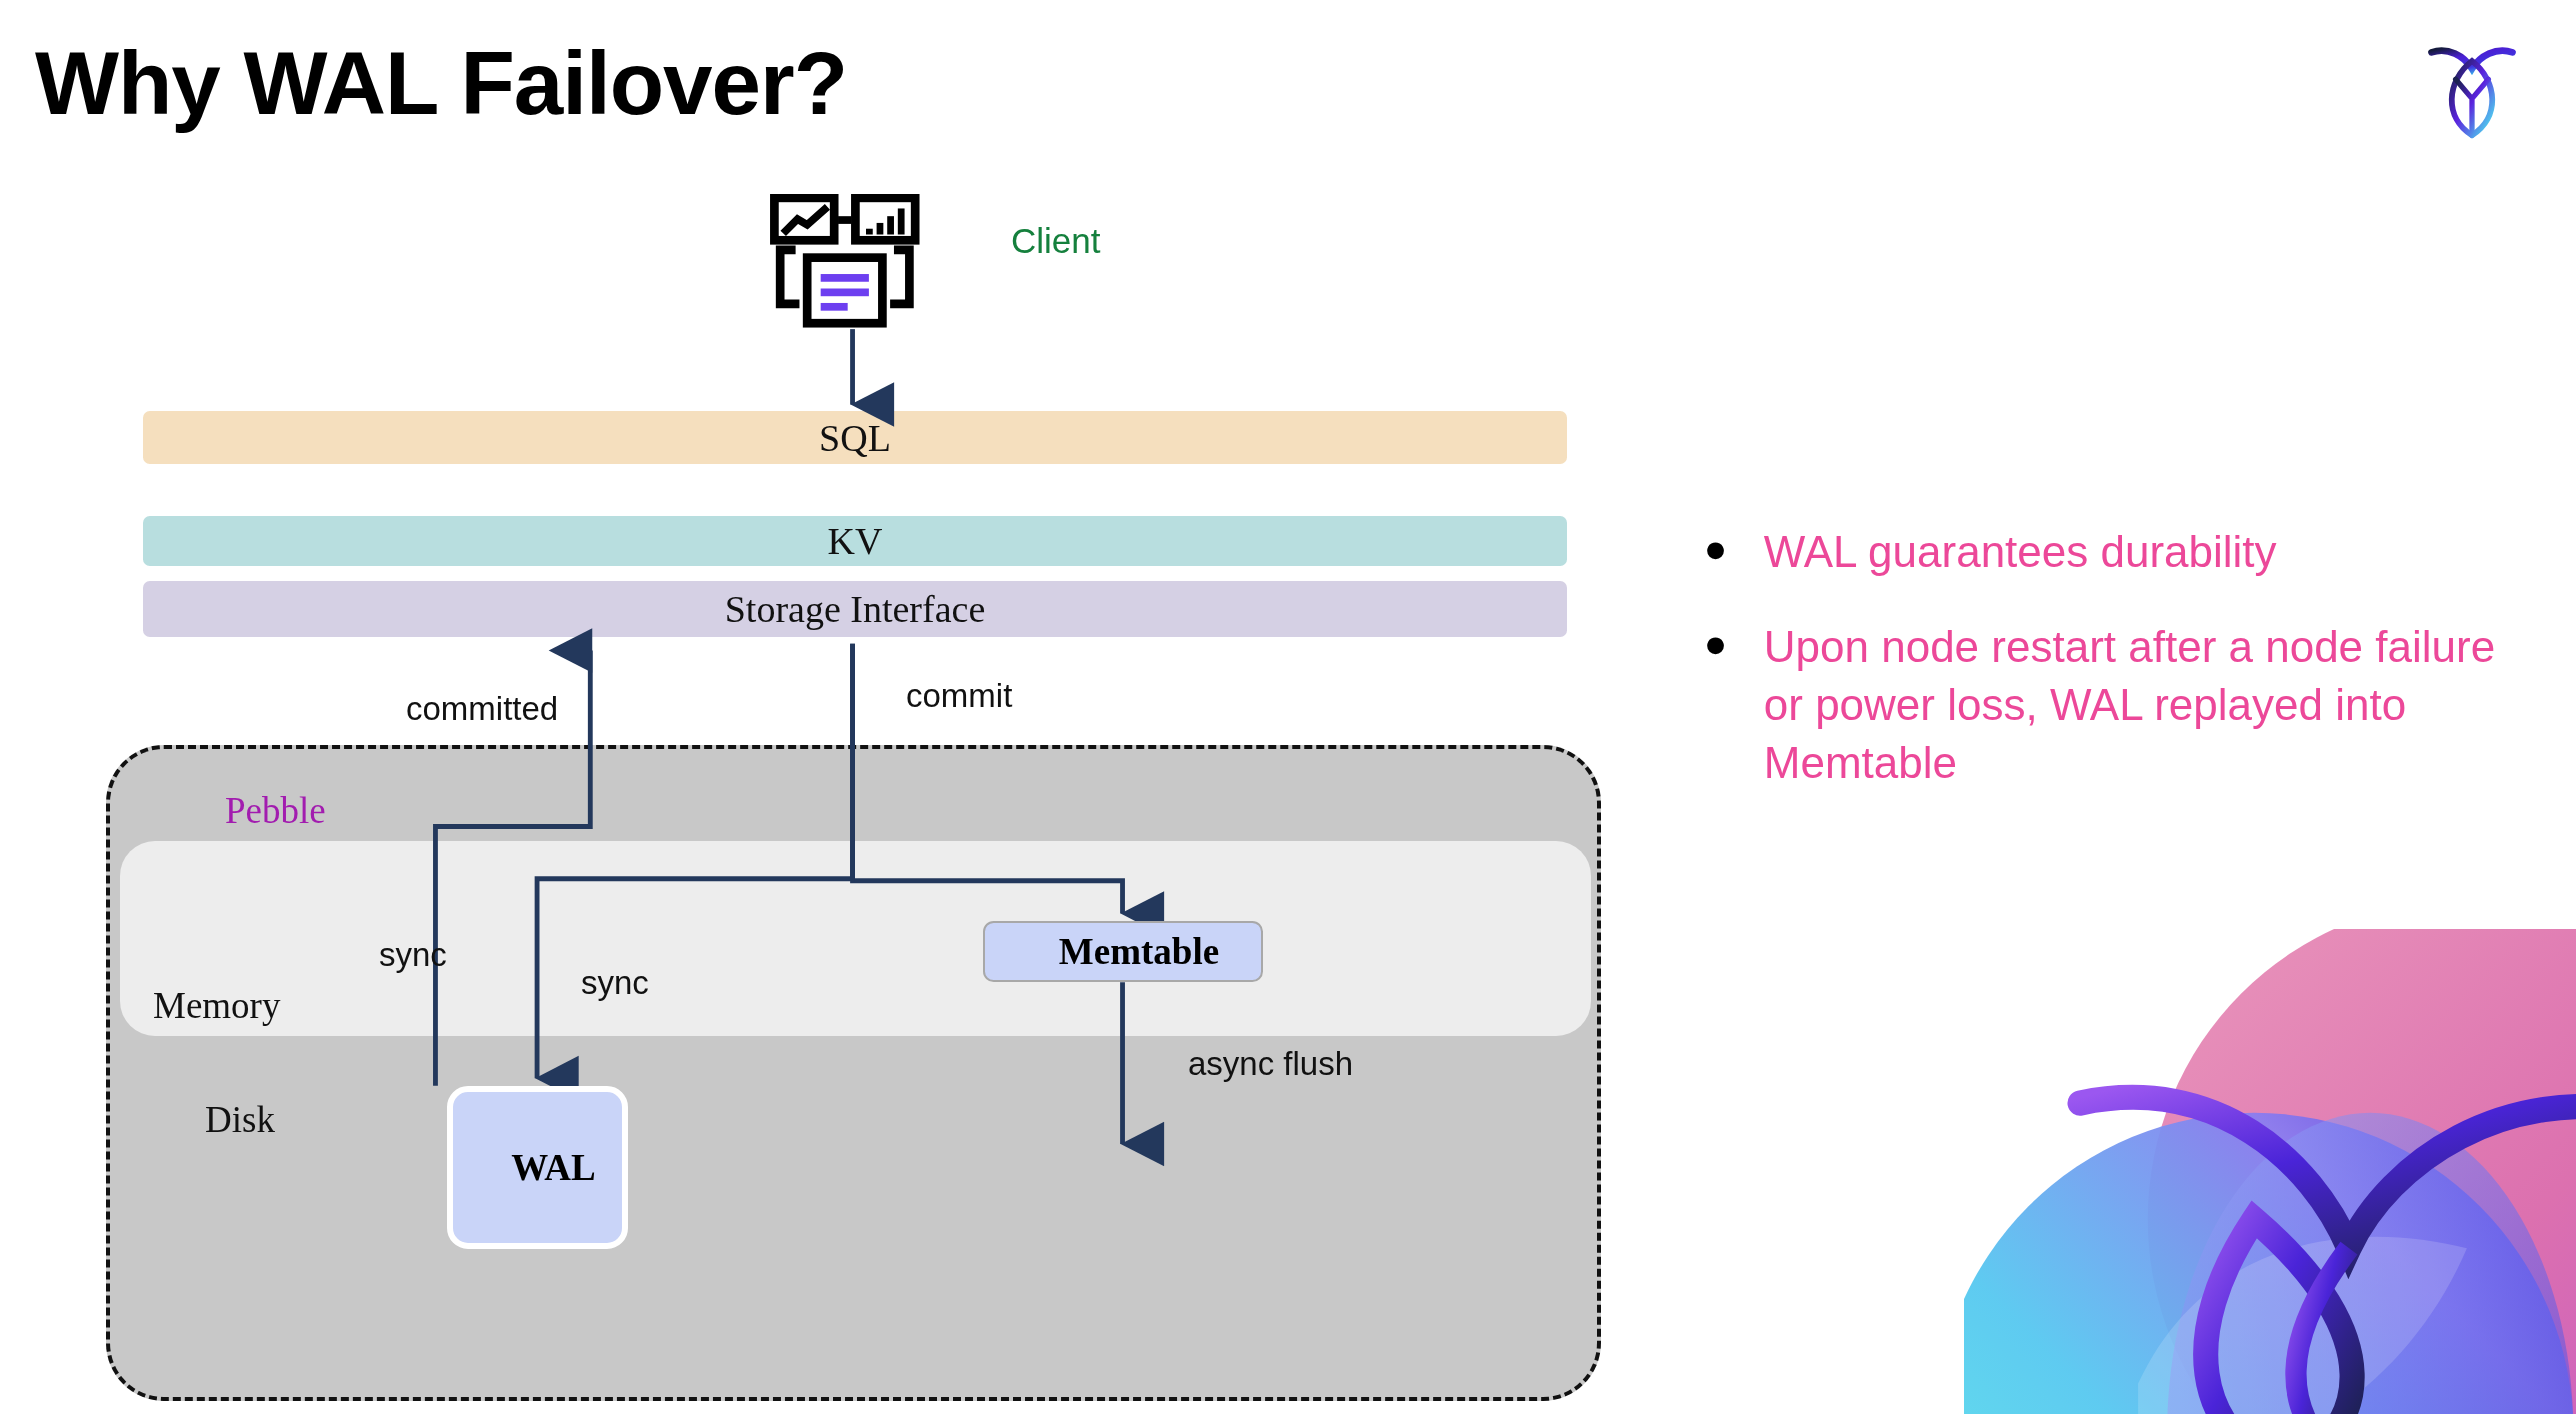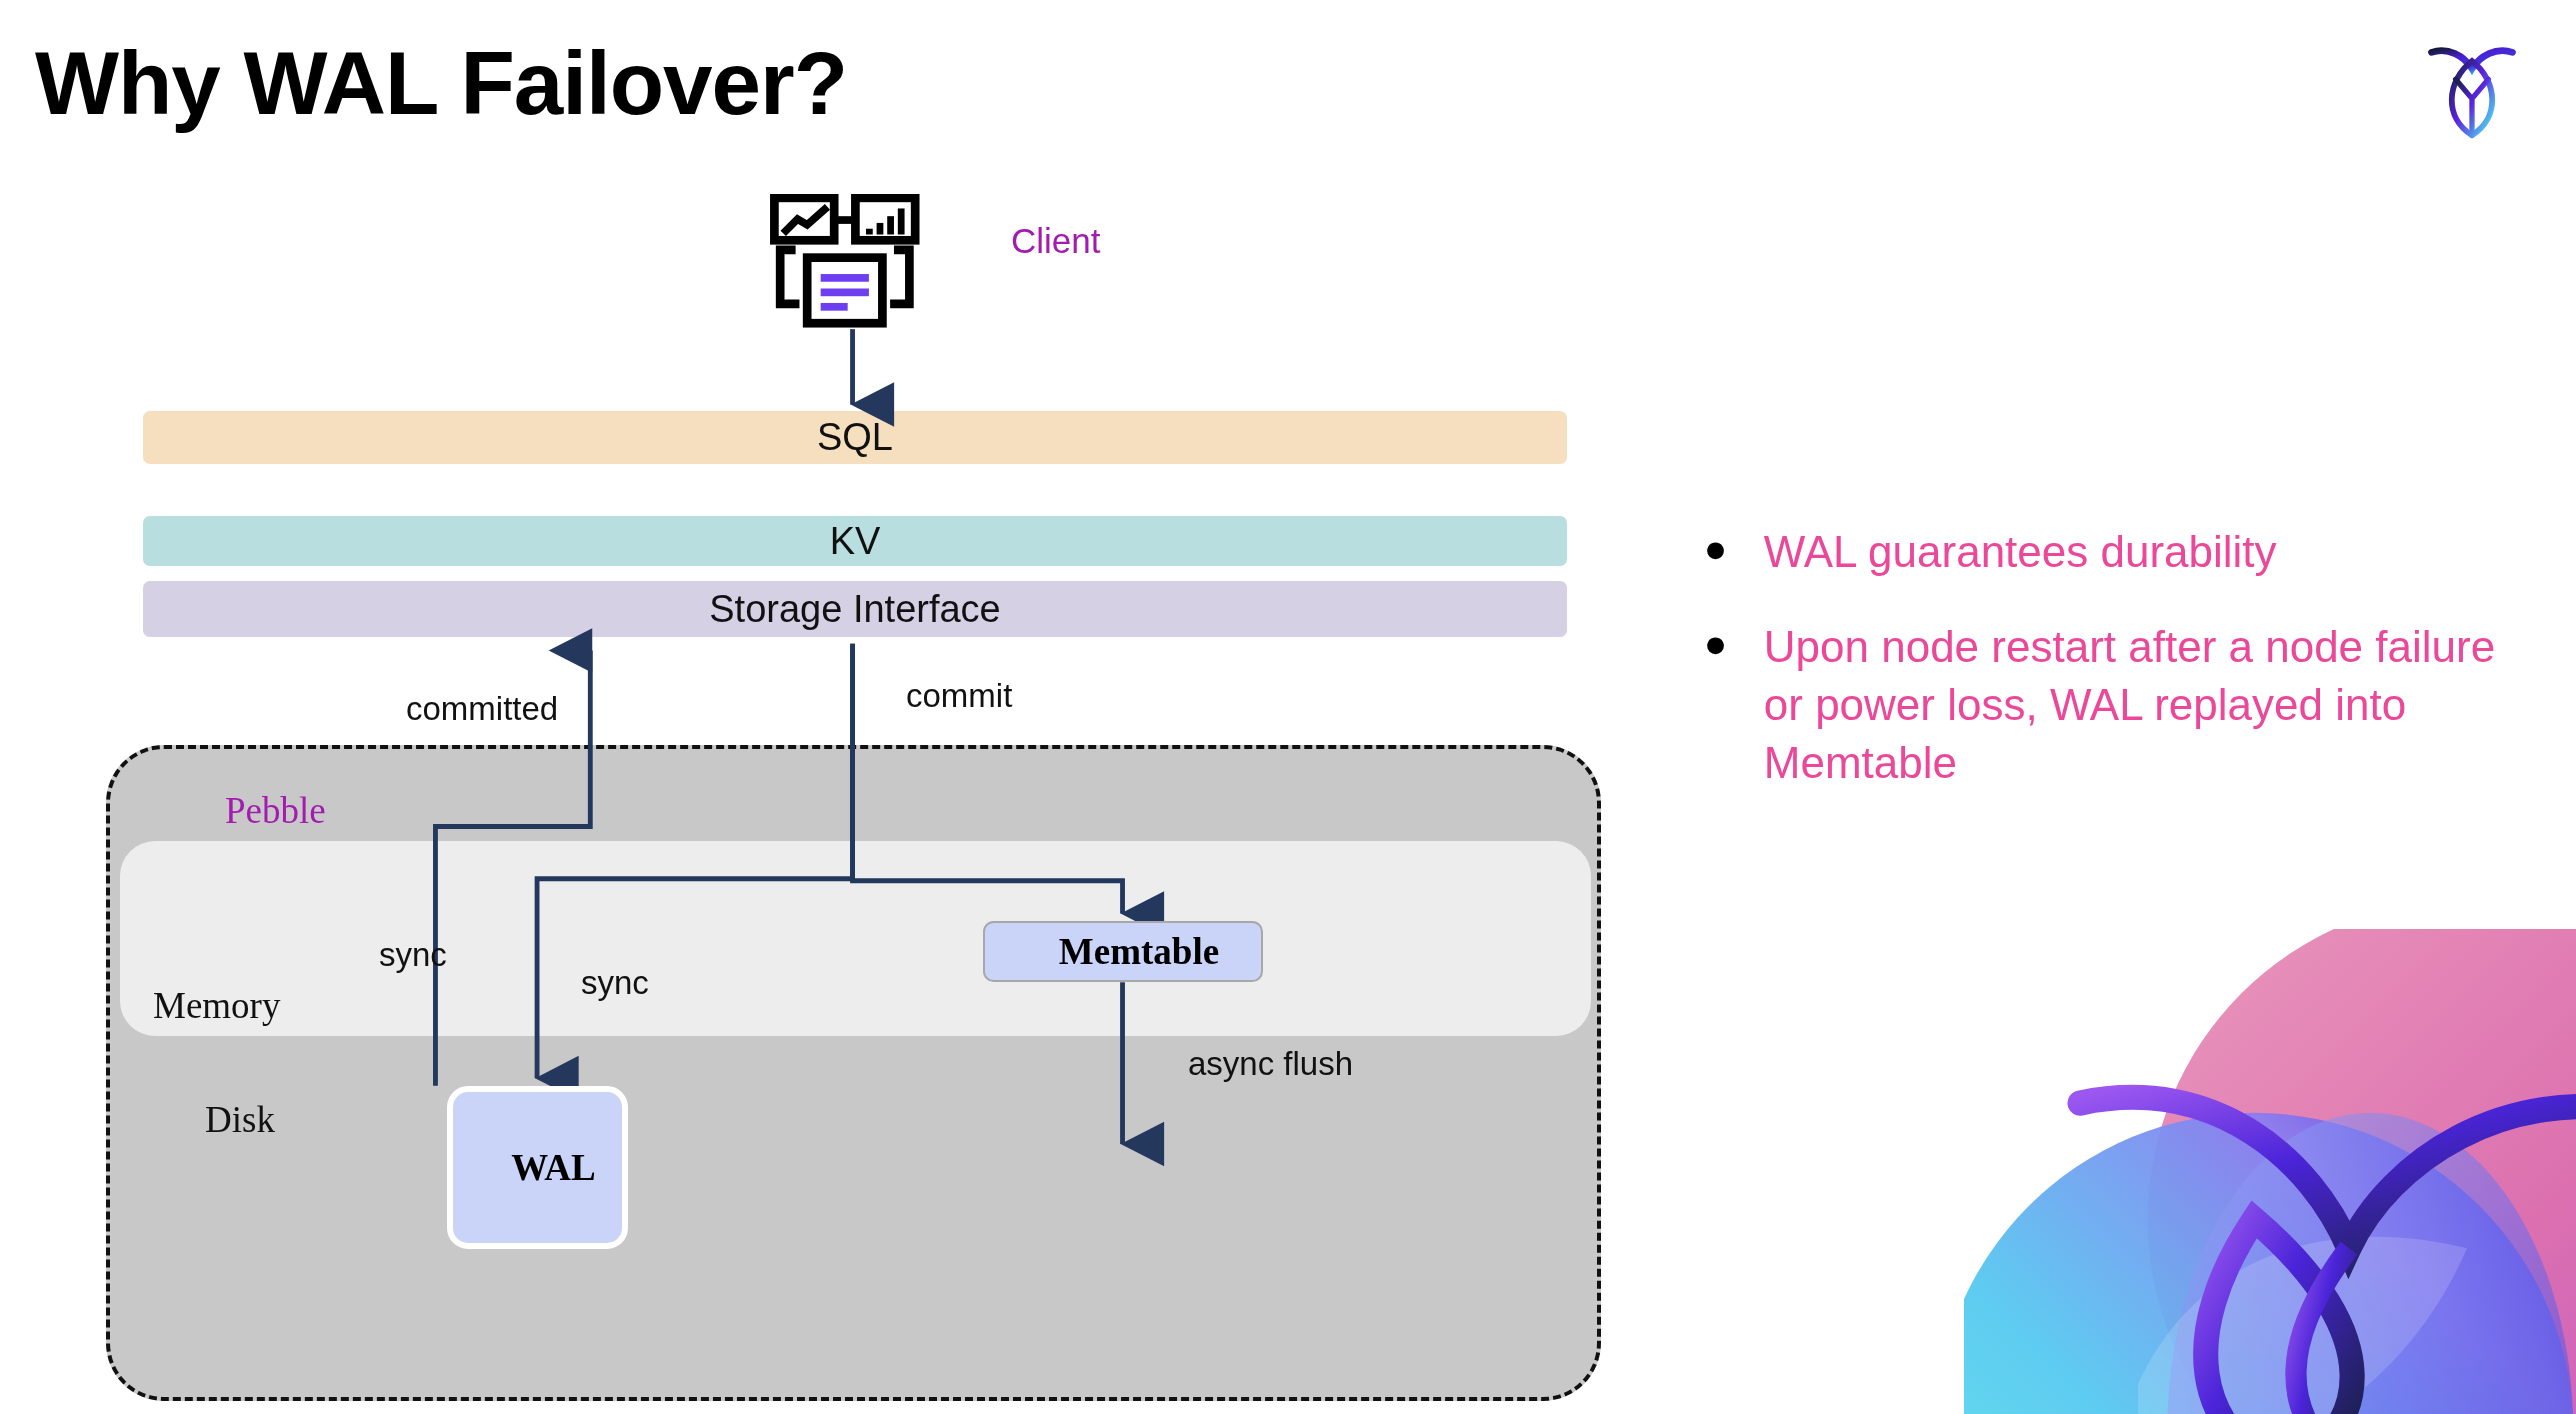--- a/index.html
+++ b/index.html
@@ -22,29 +22,29 @@
   .brand{position:absolute;left:2419px;top:35px;width:106px;height:106px;}
 
   
   .deco{position:absolute;left:1964px;top:929px;width:619px;height:503px;
         pointer-events:none;}
 
   
   .client-icon{position:absolute;left:770px;top:194px;width:165px;height:135px;}
   .client-label{
     position:absolute;left:1011px;top:221px;
-    font-size:35px;color:#a21caf;font-family:"Liberation Sans",sans-serif;
+    font-size:35px;color:#15803d;font-family:"Liberation Sans",sans-serif;
     white-space:nowrap;
   }
 
   
   .layer{
     position:absolute;left:143px;width:1424px;border-radius:6.8px;
     display:flex;align-items:center;justify-content:center;
-    font-family:Liberation Sans, sans-serif;font-size:38px;color:#111;
+    font-family:Liberation Serif, serif;font-size:38px;color:#111;
   }
   .layer-sql{top:411px;height:53px;background:#f5dfbe;}
   .layer-kv{top:500px;height:50px;background:#b8dedf;margin-top:16px;}
   .layer-si{top:581px;height:56px;background:#d5d0e4;}
 
   
   .pebble{
     position:absolute;left:106px;top:745px;width:1495px;height:656px;
     border:4.8px dashed #111;border-radius:58px;background:#c8c8c8;
     box-sizing:border-box;

